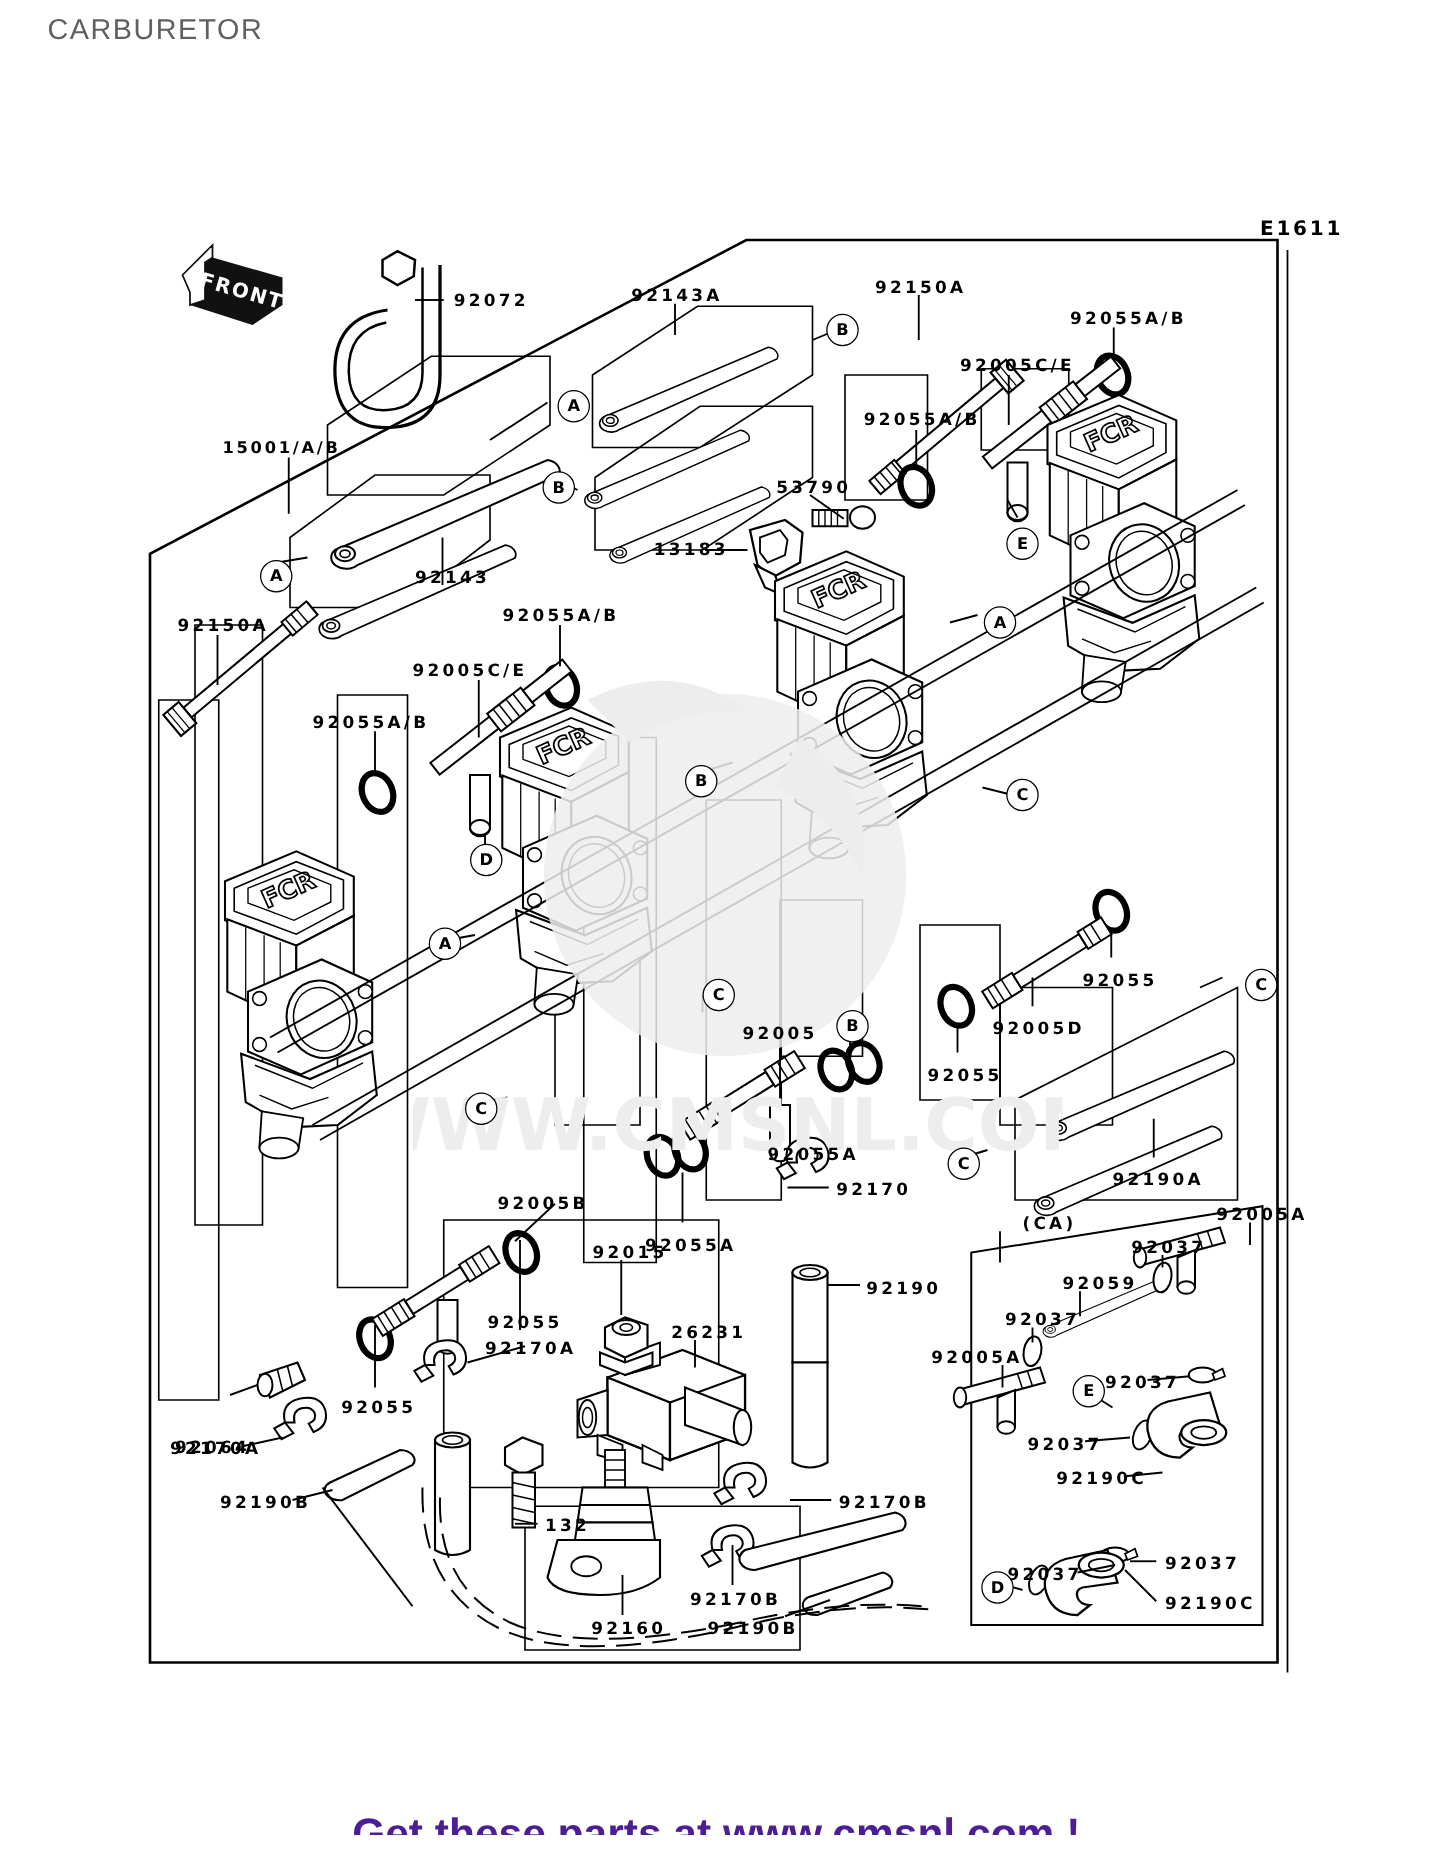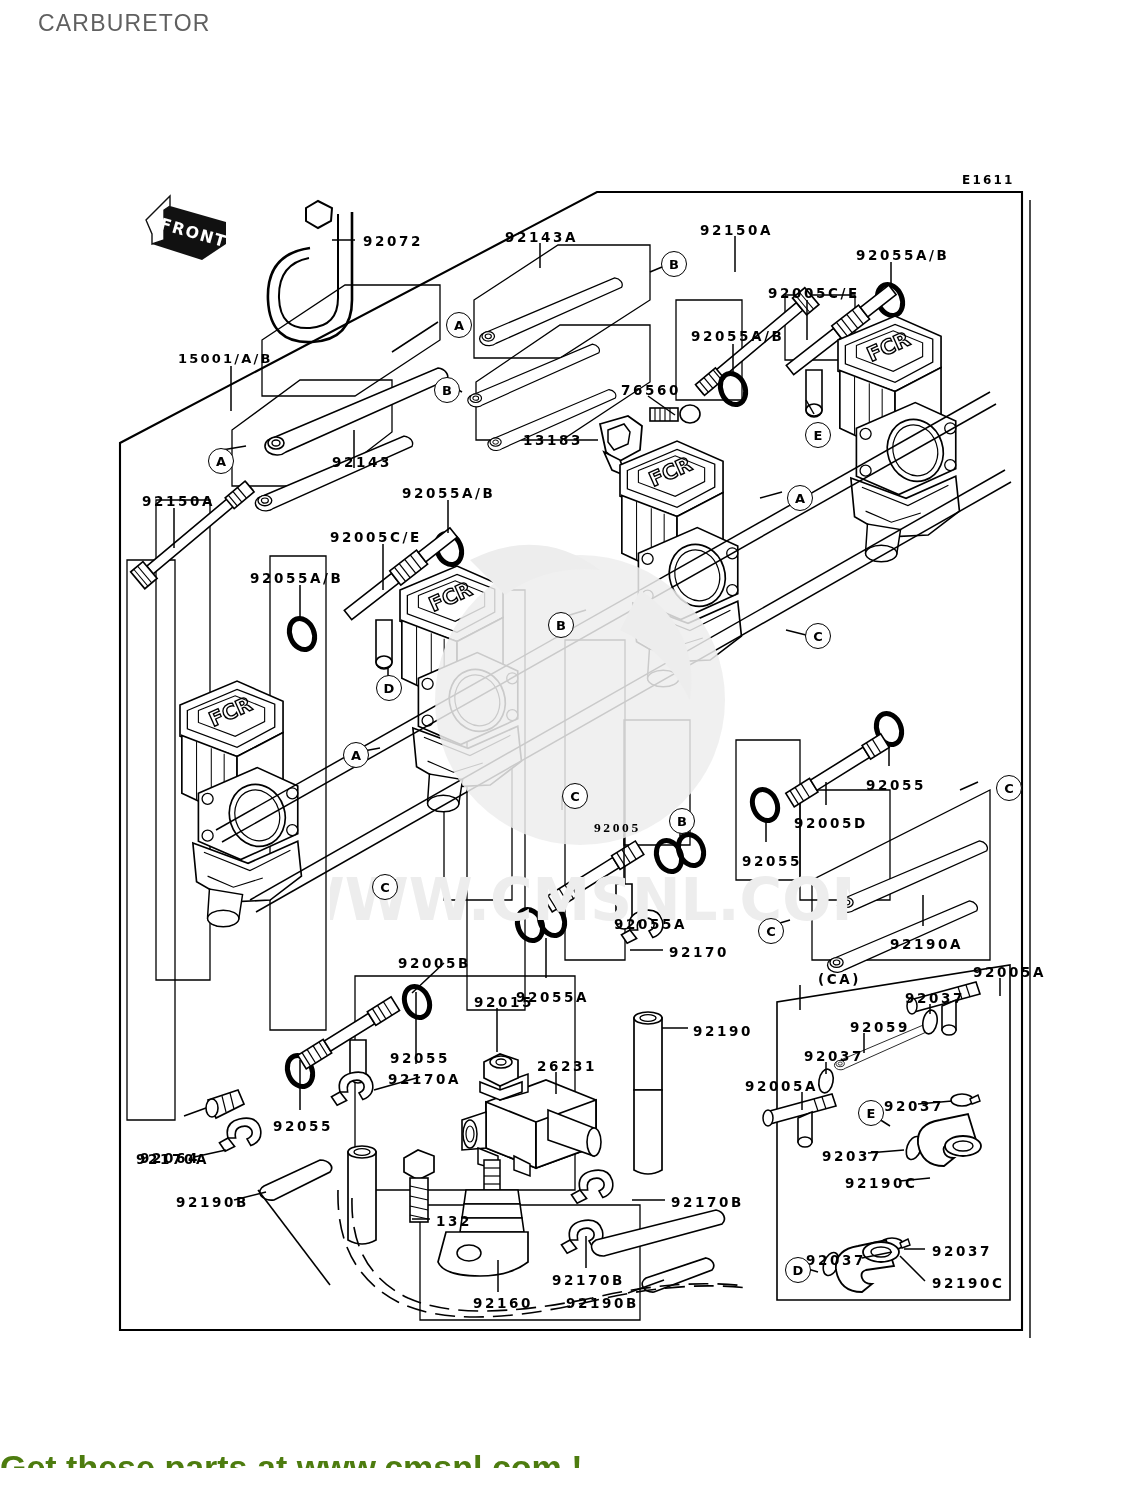--- a/index.html
+++ b/index.html
@@ -20,36 +20,36 @@
     left: 38px;
     top: 10px;
     font-size: 23px;
     letter-spacing: 1.2px;
     color: #606060;
     font-family: "Liberation Sans", sans-serif;
     white-space: nowrap;
   }
   #diagram-code {
     position: absolute;
-    left: 962px;
+    left: 1008px;
     top: 173px;
-    font-size: 12px;
+    font-size: 16px;
     letter-spacing: 2.2px;
     font-weight: bold;
     color: #000;
     font-family: "DejaVu Sans", sans-serif;
   }
   #footer-cta {
     position: absolute;
     left: 0;
     top: 1448px;
     width: 1146px;
-    text-align: left;
+    text-align: center;
     font-size: 34px;
-    color: #4d7c0f;
+    color: #4c1d95;
     font-family: "Liberation Sans", sans-serif;
     font-weight: bold;
     letter-spacing: 0px;
   }
   
   #drawing {
     position: absolute;
     left: 0; top: 0;
     width: 1146px;
     height: 1500px;
@@ -615,30 +615,30 @@
   </svg>
 
   <div id="callout-layer">
       <div class="lbl" style="left: 363px; top: 235px;">92072</div>
       <div class="lbl" style="left: 505px; top: 231px;">92143A</div>
       <div class="lbl" style="left: 700px; top: 224px;">92150A</div>
       <div class="lbl" style="left: 856px; top: 249px;">92055A/B</div>
       <div class="lbl" style="left: 768px; top: 287px;">92005C/E</div>
       <div class="lbl" style="left: 691px; top: 330px;">92055A/B</div>
       <div class="lbl small" style="left: 178px; top: 352px;">15001/A/B</div>
-      <div class="lbl" style="left: 621px; top: 384px;">76560</div>
+      <div class="lbl" style="left: 621px; top: 384px;">53790</div>
       <div class="lbl" style="left: 523px; top: 434px;">13183</div>
       <div class="lbl" style="left: 332px; top: 456px;">92143</div>
       <div class="lbl" style="left: 402px; top: 487px;">92055A/B</div>
       <div class="lbl" style="left: 142px; top: 495px;">92150A</div>
       <div class="lbl" style="left: 330px; top: 531px;">92005C/E</div>
       <div class="lbl" style="left: 250px; top: 572px;">92055A/B</div>
       <div class="lbl" style="left: 866px; top: 779px;">92055</div>
       <div class="lbl" style="left: 794px; top: 817px;">92005D</div>
-      <div class="lbl" style="left: 594px; top: 821px; font-family: Liberation Serif, serif;">92005</div>
+      <div class="lbl" style="left: 594px; top: 821px;">92005</div>
       <div class="lbl" style="left: 742px; top: 855px;">92055</div>
       <div class="lbl" style="left: 614px; top: 918px;">92055A</div>
       <div class="lbl" style="left: 890px; top: 938px;">92190A</div>
       <div class="lbl" style="left: 669px; top: 946px;">92170</div>
       <div class="lbl" style="left: 398px; top: 957px;">92005B</div>
       <div class="lbl" style="left: 516px; top: 991px;">92055A</div>
       <div class="lbl" style="left: 818px; top: 973px;">(CA)</div>
       <div class="lbl" style="left: 973px; top: 966px;">92005A</div>
       <div class="lbl" style="left: 474px; top: 996px;">92015</div>
       <div class="lbl" style="left: 905px; top: 992px;">92037</div>

